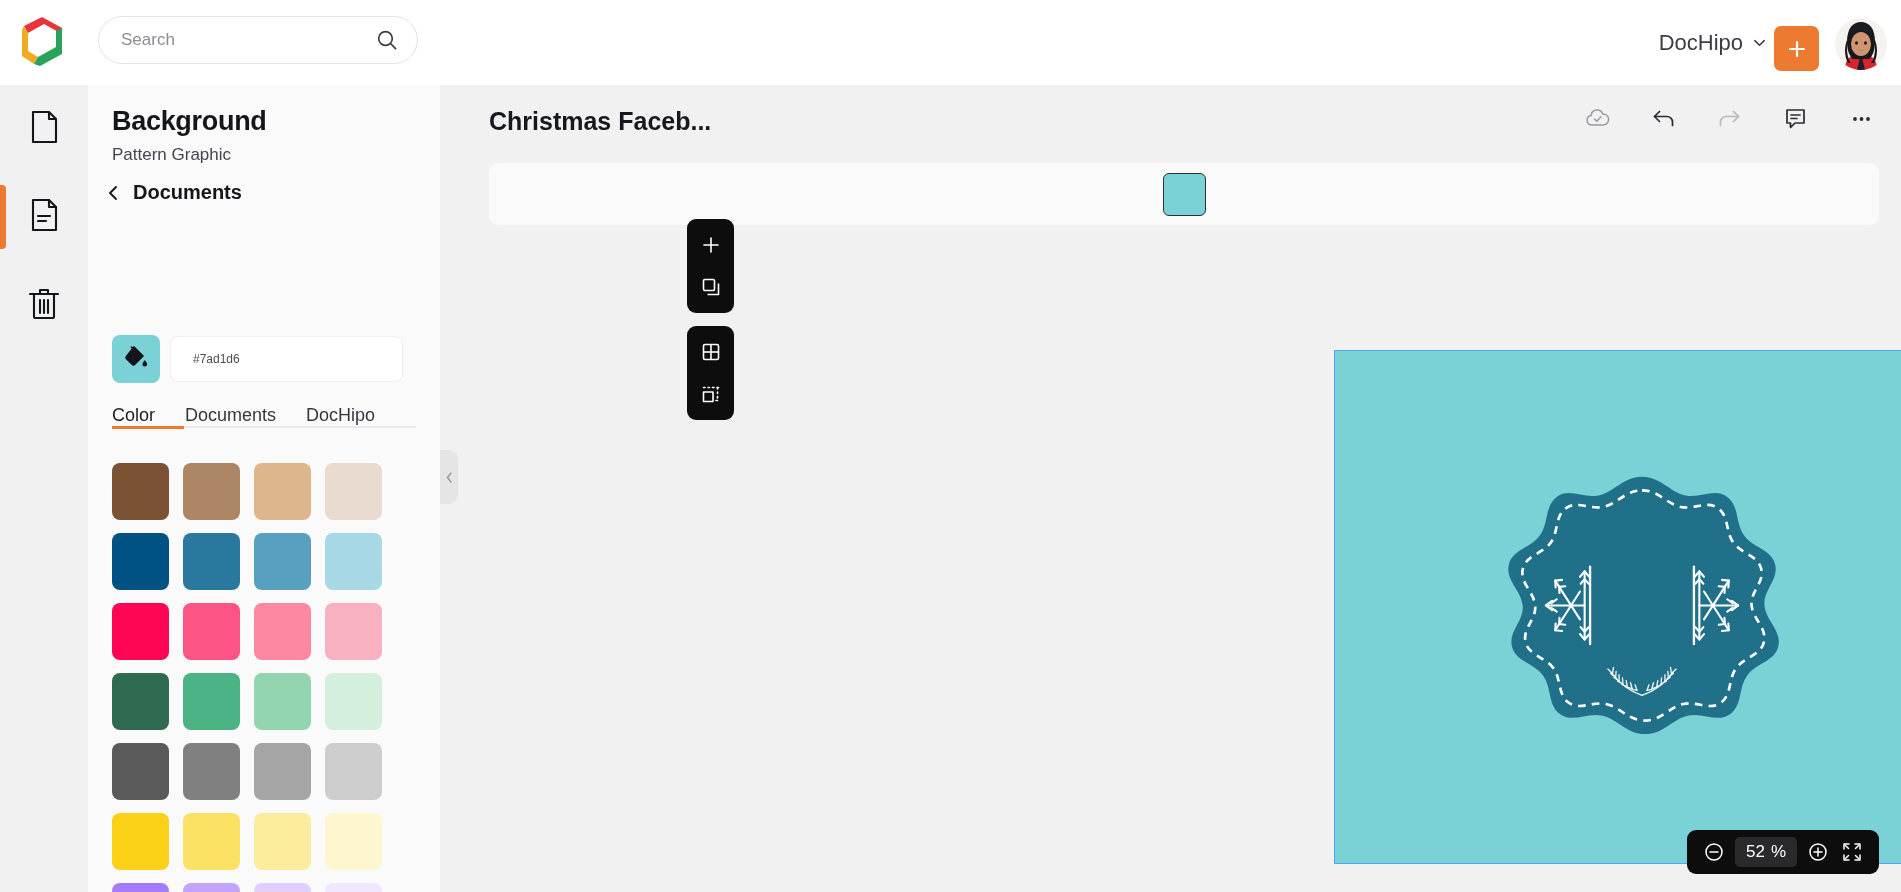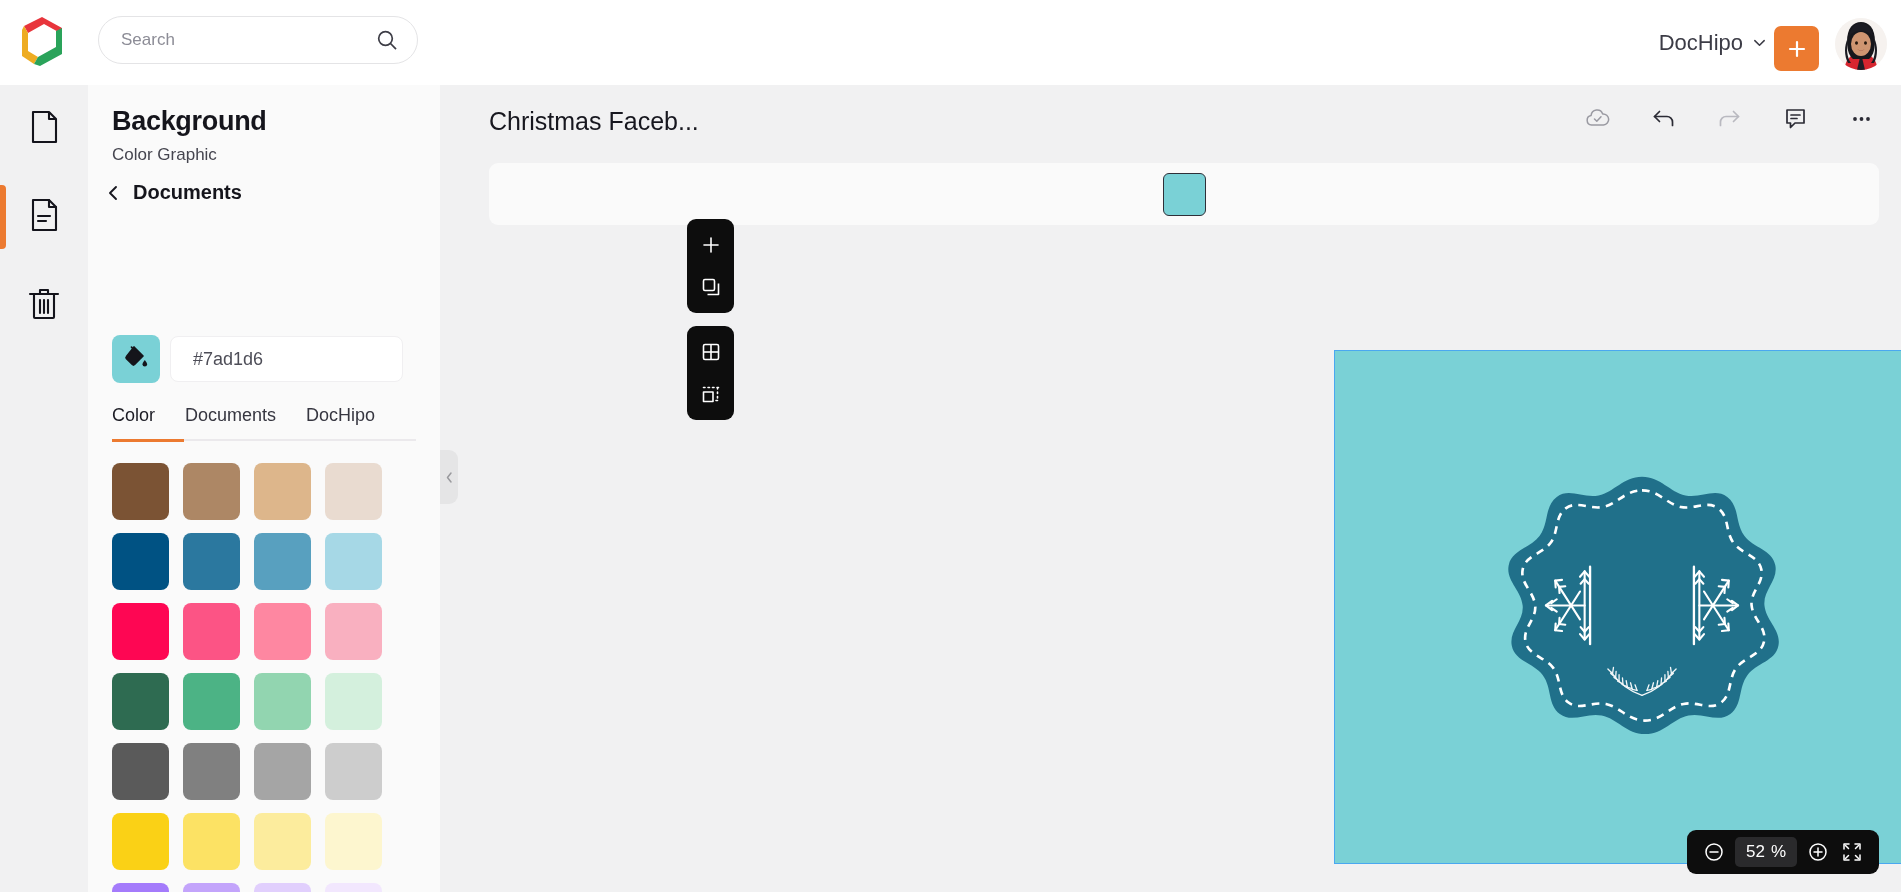--- a/index.html
+++ b/index.html
@@ -84,47 +84,47 @@
     width: 48px; height: 48px; border-radius: 8px; background: #7ad1d6;
     display: flex; align-items: center; justify-content: center; cursor: pointer;
   }
   .swatch-btn svg { width: 26px; height: 26px; }
   .hex-field {
     width: 233px; height: 46px; border-radius: 8px; background: #ffffff;
     border: 1px solid #f0eff1; display: flex; align-items: center; padding-left: 22px;
   }
   .hex-input {
     border: 0; outline: 0; width: 100%; background: transparent;
-    font-size: 18px; color: #4d4d57; font-family: "Liberation Sans", sans-serif;
+    font-size: 12px; color: #4d4d57; font-family: "Liberation Sans", sans-serif;
   }
 
   .tabs { position: absolute; left: 24px; top: 320px; width: 304px; }
   .tab-strip { display: flex; gap: 30px; }
-  .tab { font-size: 18px; color: #363640; padding-bottom: 13px; cursor: pointer; }
+  .tab { font-size: 18px; color: #363640; cursor: pointer; }
   .tab.active { color: #1c1c24; }
   .tab-underline-track { height: 2px; background: #ebe9ec; width: 304px; position: relative; }
   .tab-underline { position: absolute; left: 0; top: 0; height: 3px; width: 72px; background: #ec7a30; }
 
   .palette { position: absolute; left: 24px; top: 378px; width: 310px; display: flex; flex-wrap: wrap; gap: 13px 14px; }
   .sw { width: 57px; height: 57px; border-radius: 8px; cursor: pointer; }
 
   .collapse-handle {
     position: absolute; left: 440px; top: 450px;
     width: 18px; height: 54px; background: #e5e5e6;
     border-radius: 0 9px 9px 0; display: flex; align-items: center; justify-content: center;
     cursor: pointer; z-index: 5;
   }
   .collapse-handle svg { width: 9px; height: 13px; }
 
   
   .main {
     position: absolute; left: 440px; top: 85px; width: 1461px; height: 807px;
     background: #f1f1f2;
   }
-  .doc-title { position: absolute; left: 49px; top: 22px; font-size: 25px; font-weight: normal; color: #17171f; }
+  .doc-title { position: absolute; left: 49px; top: 22px; font-size: 25px; font-weight: bold; color: #17171f; }
   .doc-tools { position: absolute; right: 25px; top: 18px; display: flex; align-items: center; gap: 36px; }
   .doc-tools .ticon { cursor: pointer; display: flex; align-items: center; justify-content: center; width: 30px; height: 30px; }
   .doc-tools svg { width: 27px; height: 27px; }
 
   .prop-bar {
     position: absolute; left: 49px; top: 78px; width: 1390px; height: 62px;
     background: #fafafa; border-radius: 9px;
     display: flex; align-items: center; justify-content: center;
   }
   .prop-swatch {
@@ -257,21 +257,21 @@
           <line x1="16" y1="17" x2="16" y2="30"></line>
           <line x1="20" y1="17" x2="20" y2="30"></line>
           <line x1="24" y1="17" x2="24" y2="30"></line>
         </svg>
       </span>
     </div>
   </div>
 
   <div class="panel">
     <div class="panel-title">Background</div>
-    <div class="panel-sub">Color Graphic</div>
+    <div class="panel-sub">Pattern Graphic</div>
 
     <div class="back-row">
       <span class="back-chev">
         <svg viewBox="0 0 14 18" fill="none" stroke="#17171f" stroke-width="1.9" stroke-linecap="round" stroke-linejoin="round">
           <polyline points="10,3 4,9 10,15"></polyline>
         </svg>
       </span>
       <span class="back-label">Documents</span>
     </div>
 

